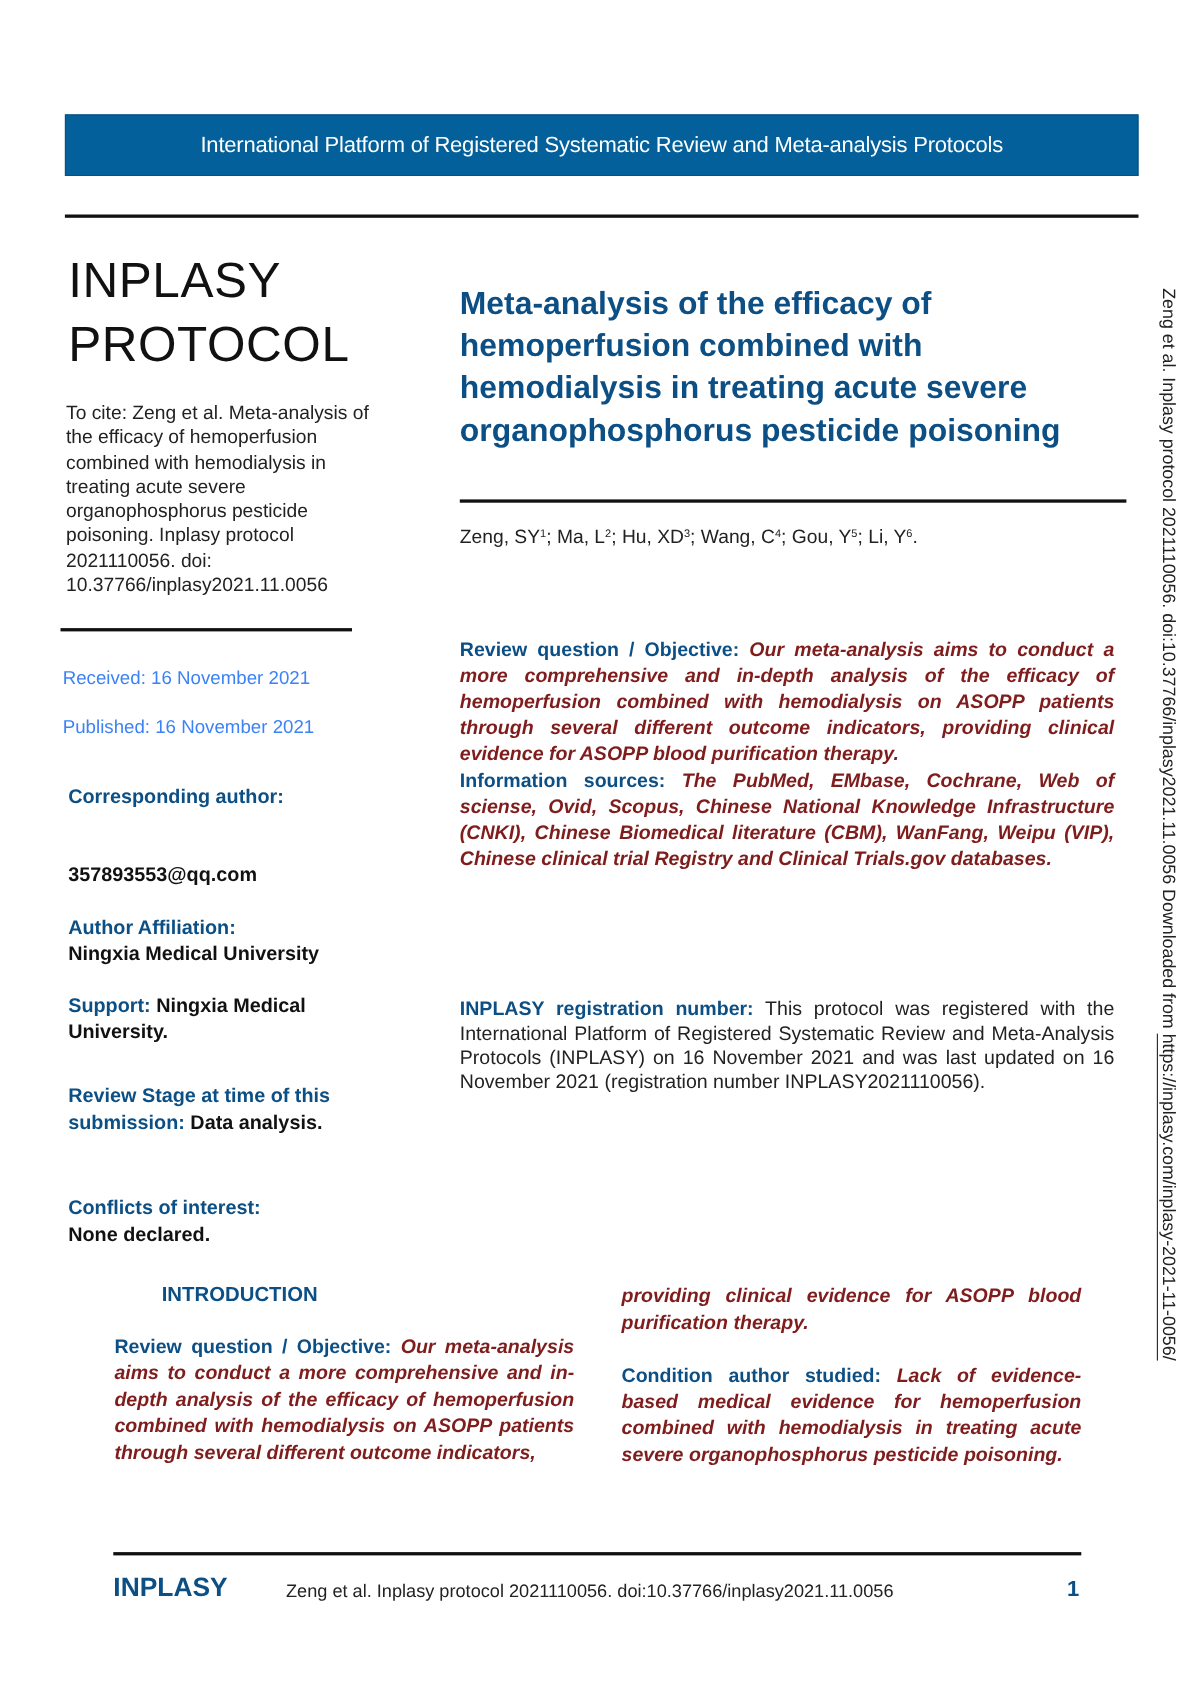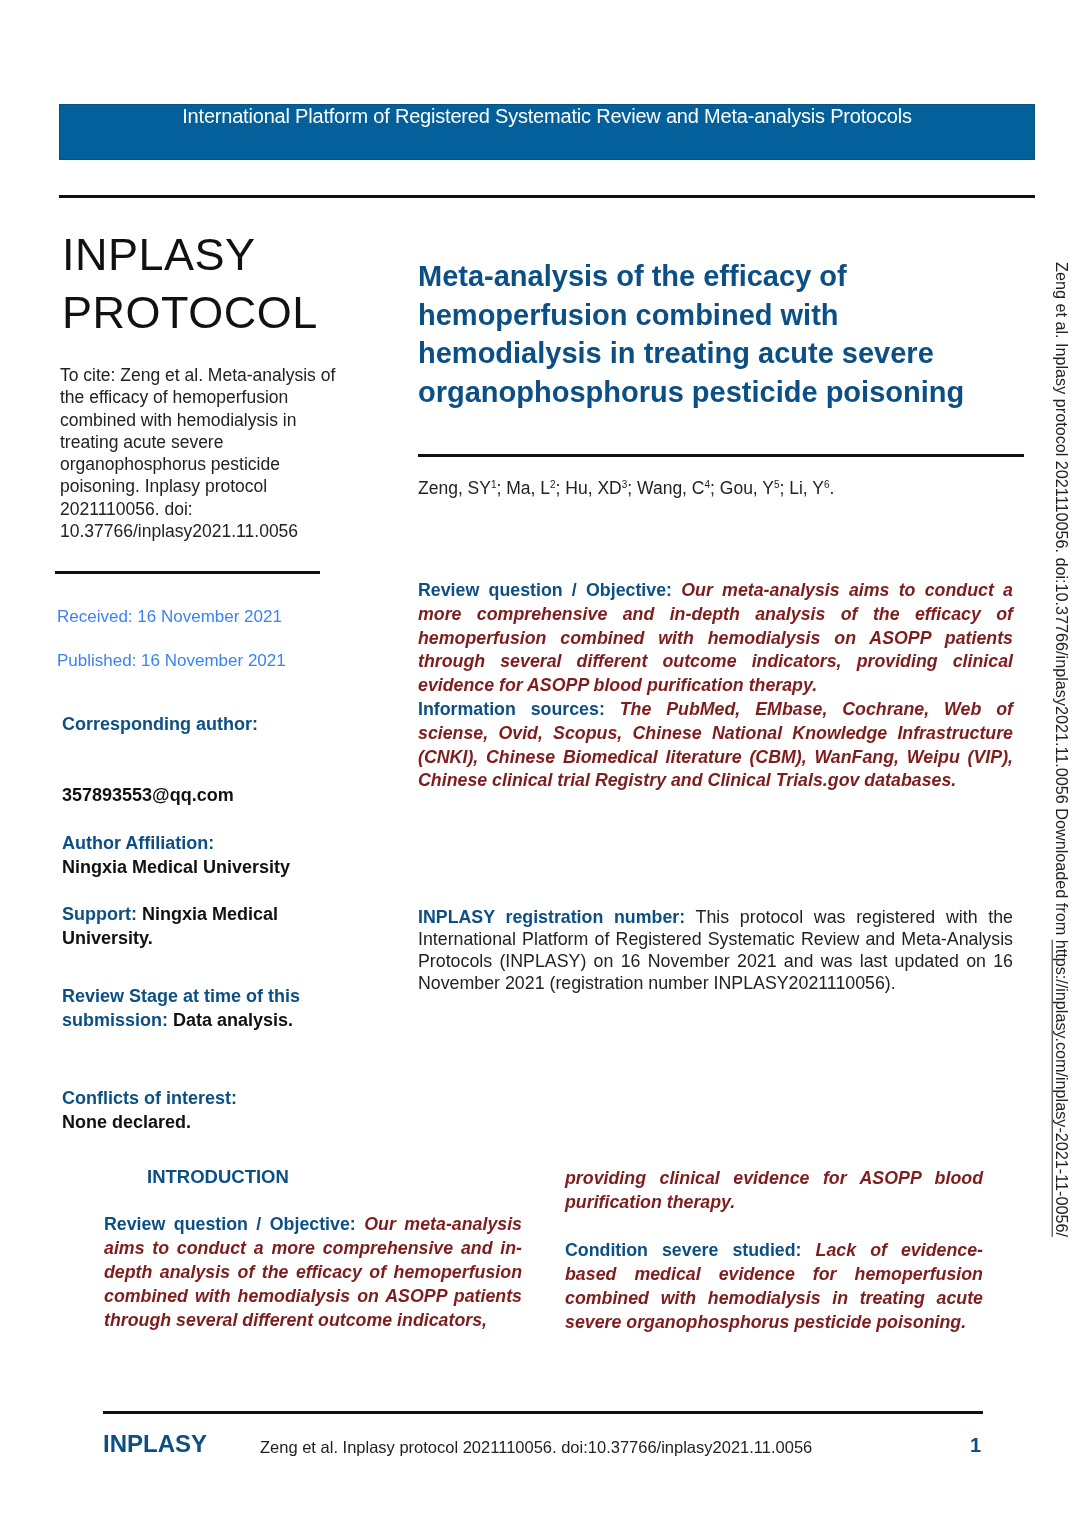--- a/index.html
+++ b/index.html
@@ -1,18 +1,18 @@
 <!DOCTYPE html>
 <html><head>
   <meta charset="utf-8">
   <style>
     html, body { margin: 0; padding: 0; background: #ffffff; }
     body { width: 1086px; height: 1536px; position: relative; overflow: hidden; font-family: "Liberation Sans", sans-serif; color: #111; }
     .abs { position: absolute; }
-    .banner { left: 59px; top: 104px; width: 976px; height: 56px; background: #03609a; border: 1px solid #0b4f7d; box-sizing: border-box; color: #fff; font-size: 20px; display: flex; justify-content: center; letter-spacing: -0.2px; }
+    .banner { left: 59px; top: 104px; width: 976px; height: 56px; background: #03609a; border: 1px solid #0b4f7d; box-sizing: border-box; color: #fff; font-size: 20px; display: flex; align-items: center; justify-content: center; letter-spacing: -0.2px; }
     .rule { background: #111; height: 3px; }
     .brand-title { left: 62px; top: 226px; font-size: 45px; line-height: 58px; color: #111; font-weight: normal; letter-spacing: 0.5px; }
     .cite { left: 60px; top: 364px; width: 285px; font-size: 17.5px; line-height: 22.3px; color: #222; }
     .dates { left: 57px; font-size: 17px; color: #3b82f6; }
     .side { left: 62px; width: 290px; font-size: 18px; line-height: 24px; font-weight: bold; }
     .side .lbl { color: #0c4f85; }
     .side .val { color: #111; }
     .title { left: 418px; top: 257px; width: 600px; font-size: 29px; line-height: 38.5px; font-weight: bold; color: #0c4f85; }
     .authors { left: 418px; top: 478px; font-size: 17.5px; color: #222; }
     .authors sup { font-size: 10px; vertical-align: 6px; }
@@ -93,21 +93,21 @@
 <div class="abs intro-col" style="left:104px; top:1212px;">
   <span class="lbl">Review question / Objective:</span>
   <span class="bold" style="text-align-last: justify;">Our meta-analysis aims to conduct a more comprehensive and in-depth analysis of the efficacy of hemoperfusion combined with hemodialysis on ASOPP patients through several different outcome indicators,</span>
 </div>
 
 <div class="abs intro-col" style="left:565px; top:1166px;">
   <span class="bold">providing clinical evidence for ASOPP blood purification therapy.</span>
 </div>
 
 <div class="abs intro-col" style="left:565px; top:1238px;">
-  <span class="lbl">Condition severe studied:</span>
+  <span class="lbl">Condition author studied:</span>
   <span class="bold">Lack of evidence-based medical evidence for hemoperfusion combined with hemodialysis in treating acute severe organophosphorus pesticide poisoning.</span>
 </div>
 
 <div class="abs rule" style="left:103px; top:1411px; width:880px; height:3px;"></div>
 <div class="abs footer-brand">INPLASY</div>
 <div class="abs footer-cite">Zeng et al. Inplasy protocol 2021110056. doi:10.37766/inplasy2021.11.0056</div>
 <div class="abs footer-page">1</div>
 
 <div class="abs vertical">
   <span class="vt"><span>Zeng et al. Inplasy protocol 2021110056. doi:10.37766/inplasy2021.11.0056 Downloaded from </span><a>https://inplasy.com/inplasy-2021-11-0056/</a></span>

